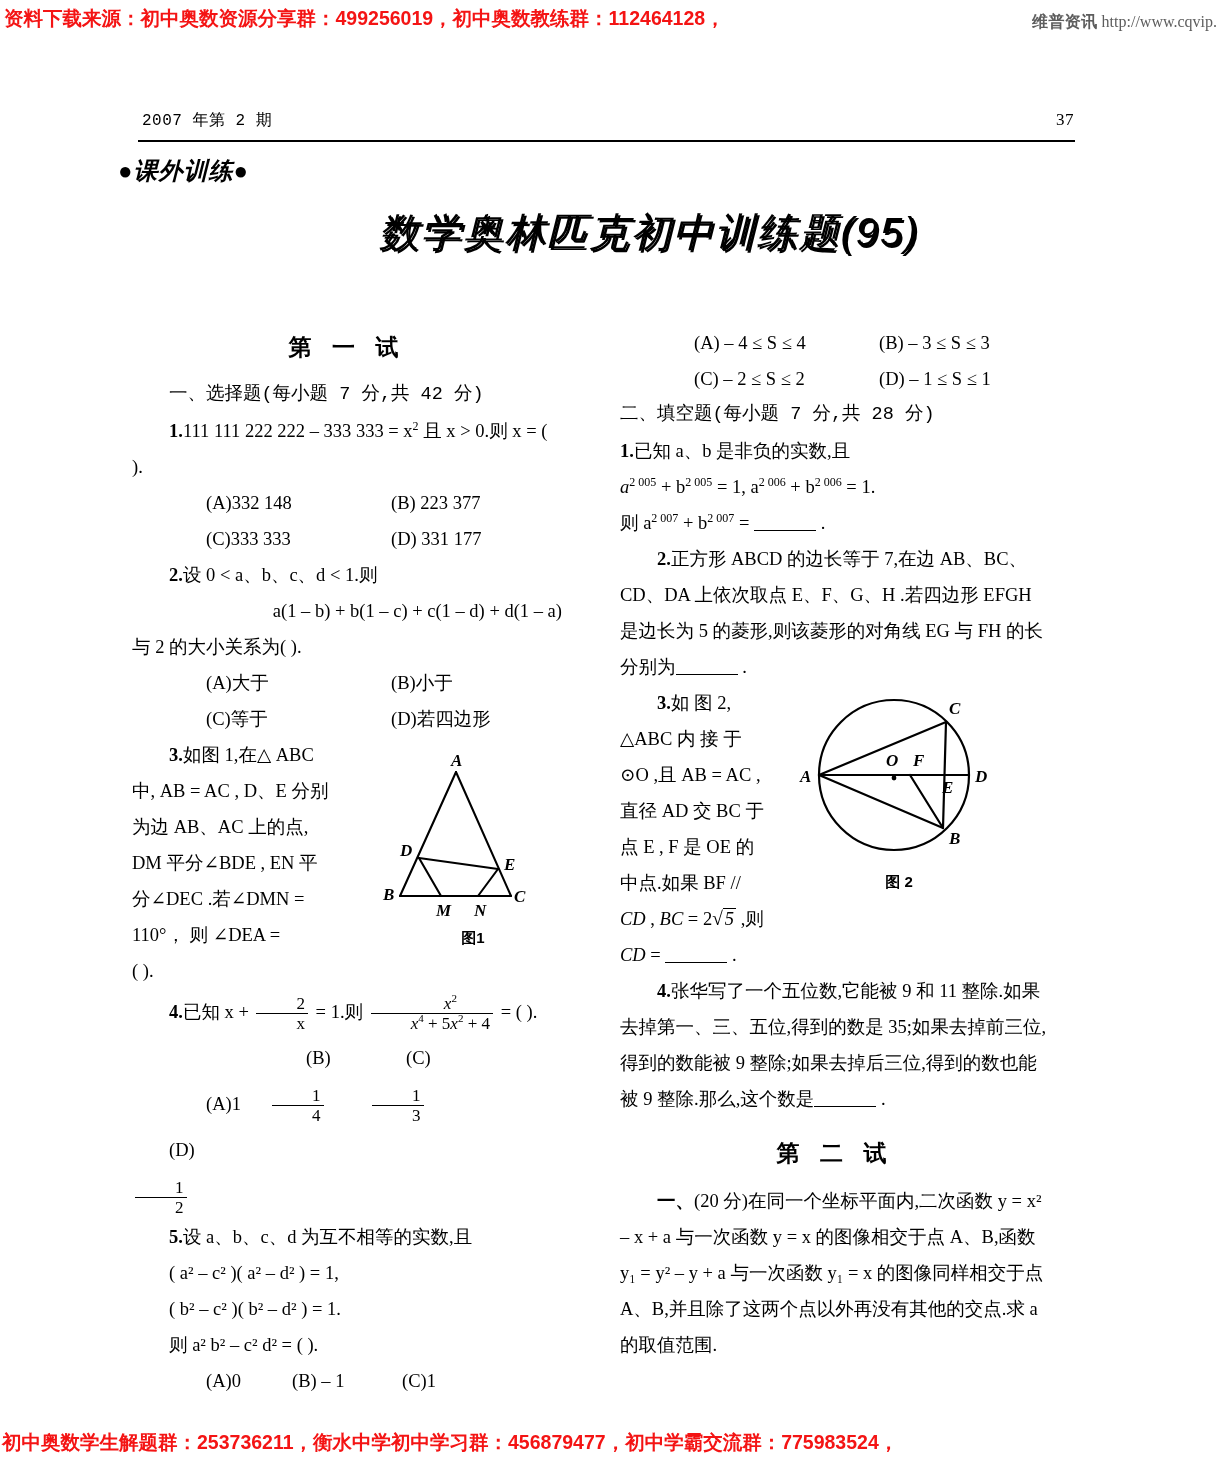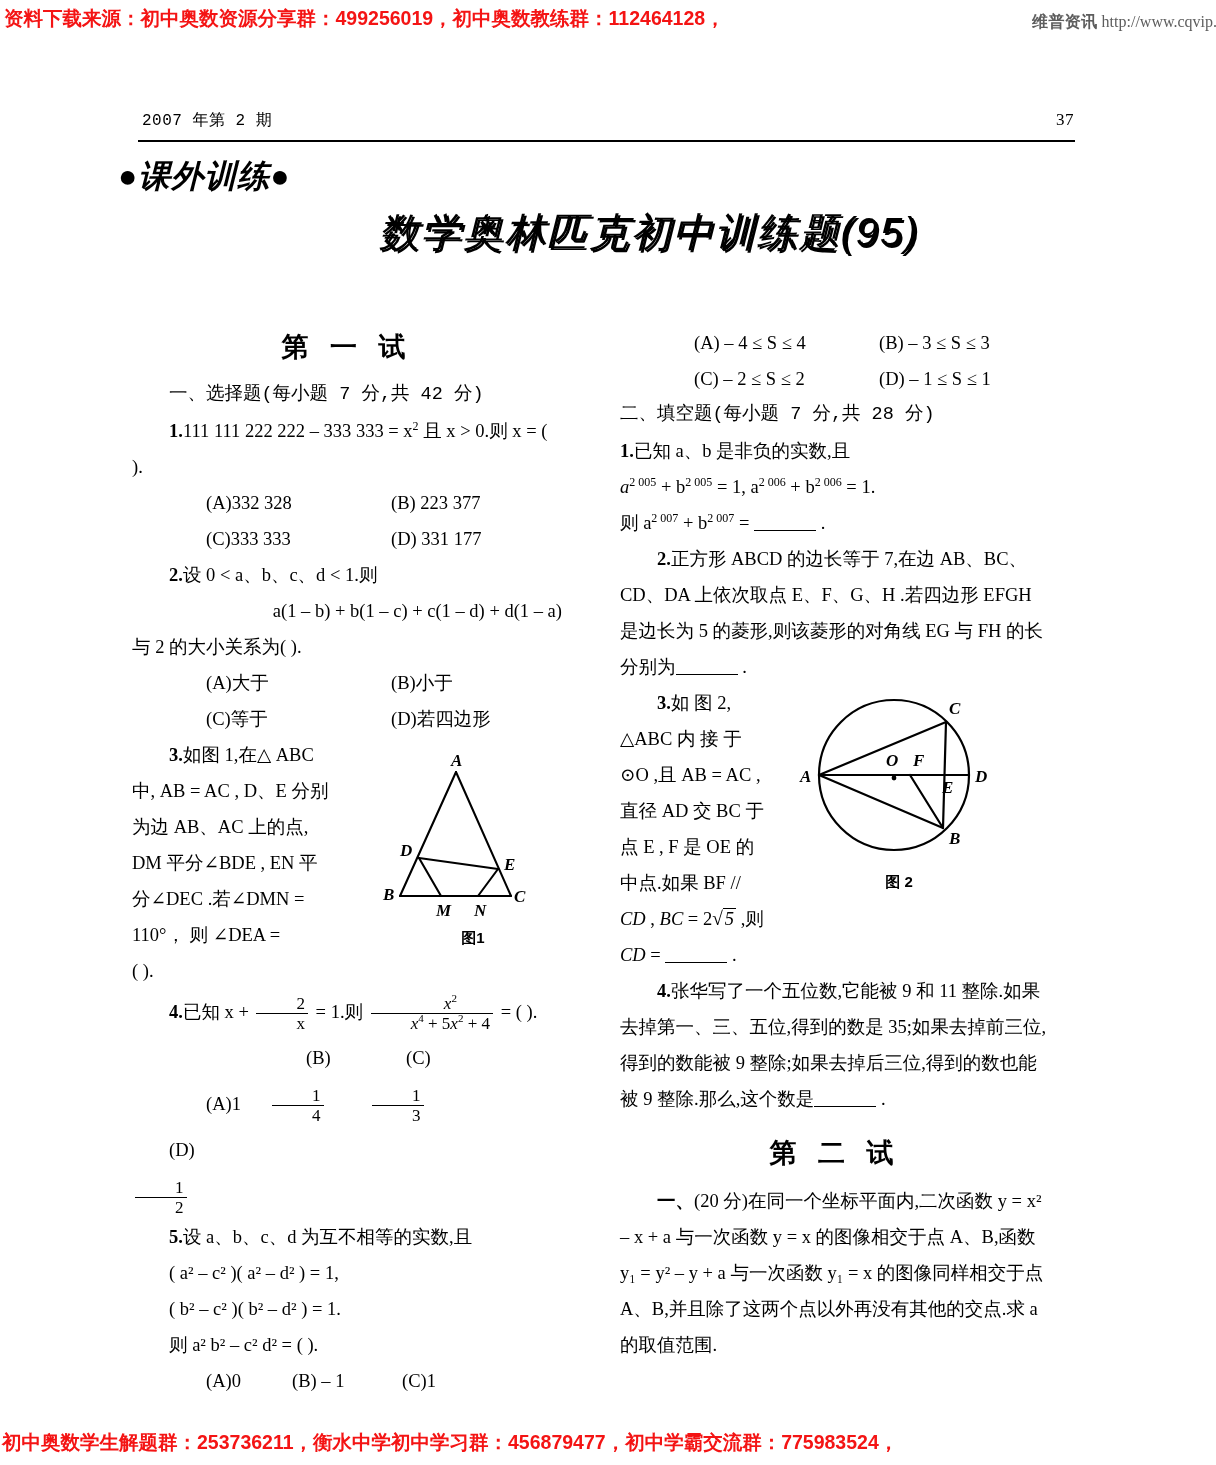--- a/index.html
+++ b/index.html
@@ -74,21 +74,21 @@
     background: #000;
   }
 
   .section-tag {
     position: absolute;
     top: 155px;
     left: 118px;
     font-family: "Liberation Sans", sans-serif;
     font-weight: bold;
     font-style: italic;
-    font-size: 32px;
+    font-size: 24px;
     letter-spacing: 1px;
     white-space: nowrap;
   }
 
   .doc-title {
     position: absolute;
     top: 205px;
     left: 7px;
     width: 1216px;
     text-align: center;
@@ -110,21 +110,21 @@
     font-size: 18.5px;
     line-height: 36px;
   }
   .col-left  { left: 132px; }
   .col-right { left: 620px; }
 
   .trial-head {
     text-align: center;
     font-family: "Liberation Sans", sans-serif;
     font-weight: bold;
-    font-size: 27px;
+    font-size: 23px;
     letter-spacing: 7px;
     line-height: 44px;
     margin: 0 0 8px 0;
   }
 
   .para { margin: 0; text-indent: 2em; }
   .para.noind { text-indent: 0; }
   .para.center { text-indent: 0; text-align: right; }
 
   .qnum { font-weight: bold; }
@@ -201,21 +201,21 @@
   <div class="col col-left">
 
     <div class="trial-head">第 一 试</div>
 
     <p class="para cn">一、选择题(每小题 7 分,共 42 分)</p>
 
     <p class="para">
       <span class="qnum">1.</span><span>111 111 222 222 – 333 333 = x</span><sup class="e">2</sup><span> 且 x &gt; 0.则 x = (      ).</span>
     </p>
     <p class="para opts opt2">
-      <span class="o">(A)332 328</span><span class="o">(B) 223 377</span>
+      <span class="o">(A)332 148</span><span class="o">(B) 223 377</span>
     </p>
     <p class="para opts opt2">
       <span class="o">(C)333 333</span><span class="o">(D) 331 177</span>
     </p>
 
     <p class="para">
       <span class="qnum">2.</span><span>设 0 &lt; a、b、c、d &lt; 1.则</span>
     </p>
     <p class="para center">a(1 – b) + b(1 – c) + c(1 – d) + d(1 – a)</p>
     <p class="para noind">与 2 的大小关系为(      ).</p>

